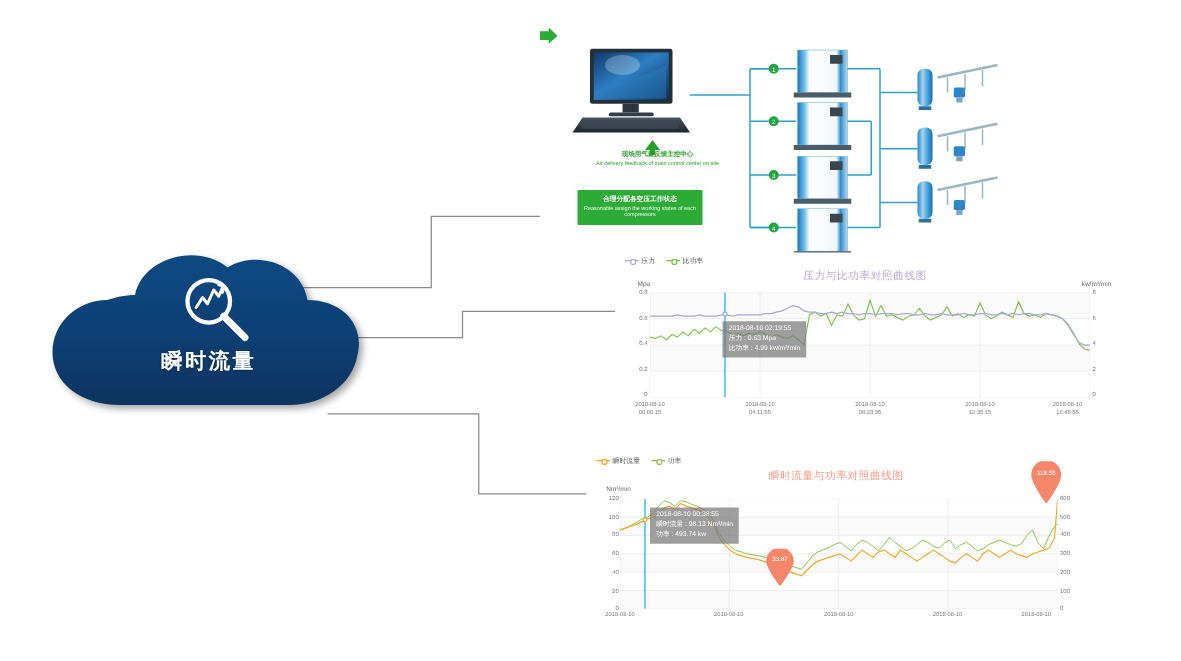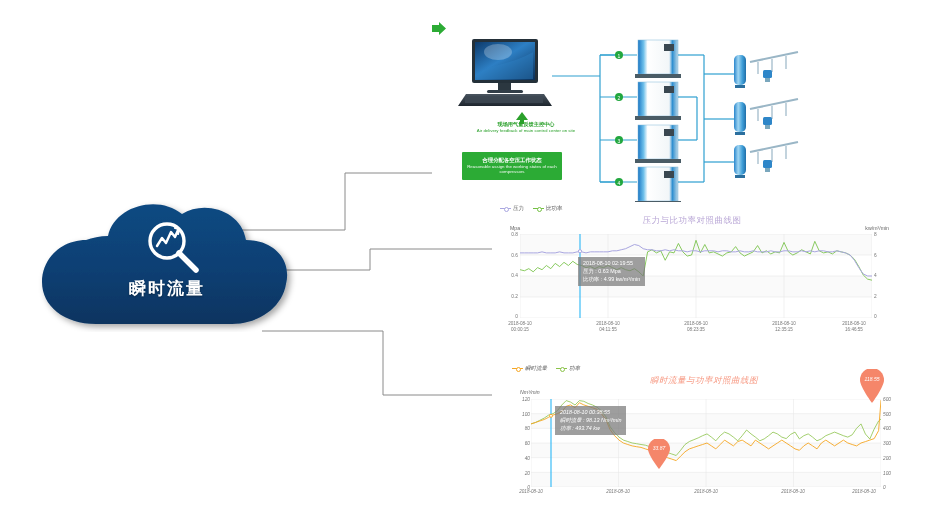--- a/index.html
+++ b/index.html
@@ -44,21 +44,21 @@
     background:#2cab35;border-radius:1px;color:#fff;text-align:center;
     display:flex;flex-direction:column;justify-content:center;line-height:1.2;
   }
   .green-box .cn{font-size:5.4px;font-weight:bold;display:block;}
   .green-box .en{font-size:4.4px;display:block;opacity:.92;}
   .green-arrow{position:absolute;left:138px;top:138px;width:14px;height:13px;}
 
   
   .chart-card{position:absolute;background:#ffffff;}
   .chart-top{left:492px;top:203px;width:400px;height:135px;}
-  .chart-bot{left:504px;top:363px;width:400px;height:150px;font-style:italic;}
+  .chart-bot{left:469px;top:363px;width:400px;height:150px;}
 
   .chart-legend{position:absolute;top:2px;left:8px;display:flex;gap:9px;align-items:center;}
   .lg-item{display:flex;align-items:center;gap:2px;font-size:5.5px;}
   .lg-mark{display:inline-block;width:11px;height:5px;position:relative;}
   .lg-mark::before{
     content:"";position:absolute;top:2px;left:0;width:11px;height:1px;background:currentColor;
   }
   .lg-mark::after{
     content:"";position:absolute;top:0.5px;left:3.6px;width:3px;height:3px;border-radius:50%;
     border:1px solid currentColor;background:#fff;

